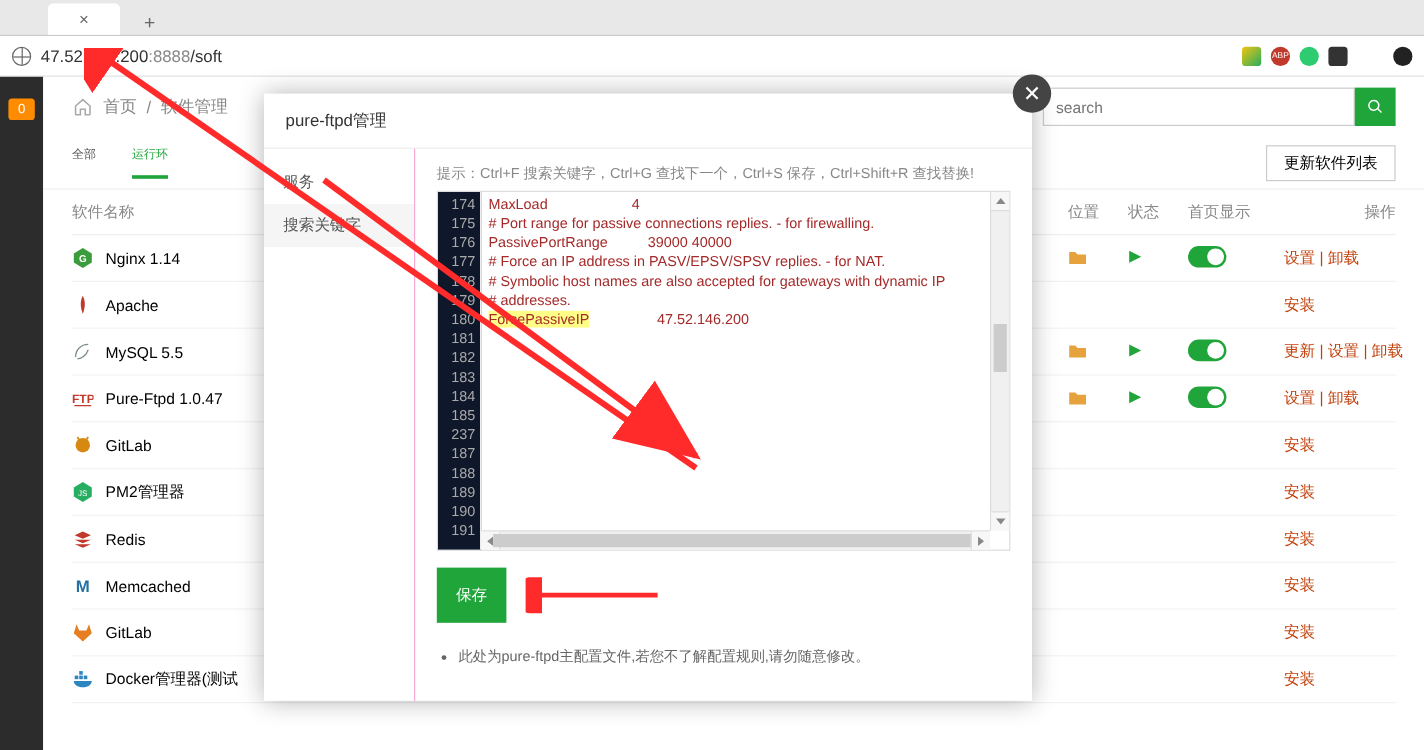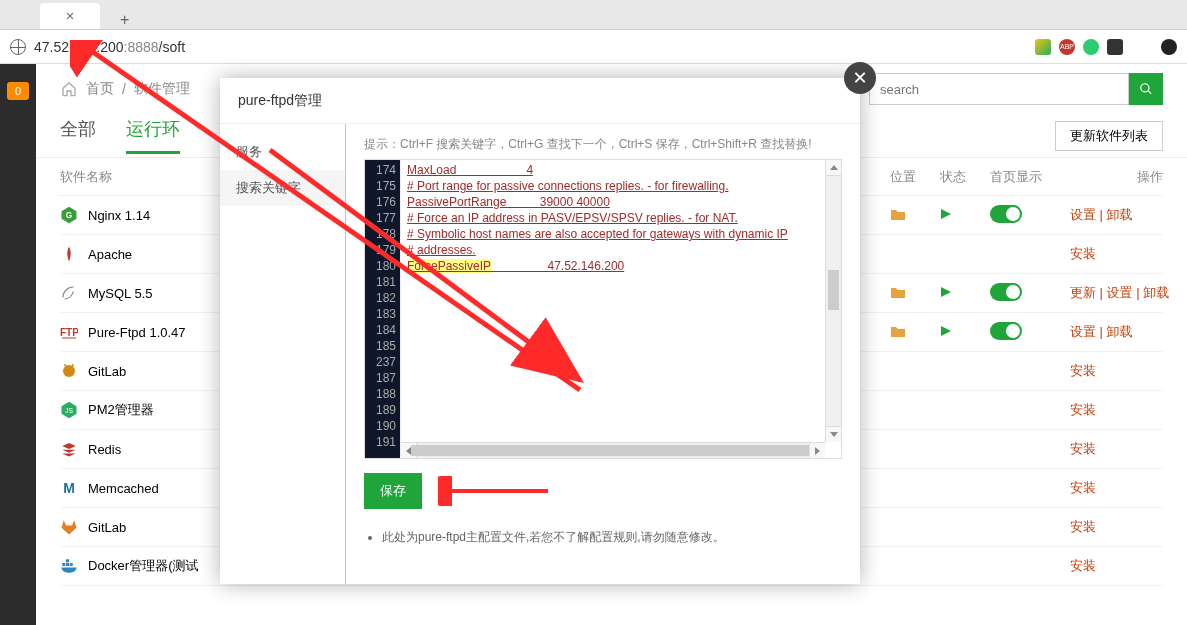--- a/index.html
+++ b/index.html
@@ -28,21 +28,21 @@
 .main { position: absolute; left: 36px; top: 64px; right: 0; bottom: 0; background: #fff; }
 .crumb-row { height: 50px; display: flex; align-items: center; padding: 0 24px; justify-content: space-between; }
 .crumb { display: flex; align-items: center; gap: 8px; color: #888; font-size: 14px; }
 .home-ico { width: 18px; height: 16px; display:inline-block; }
 .search-wrap { display:flex; }
 .search-inp { width: 260px; height: 32px; border: 1px solid #ccc; padding: 0 10px; font-size: 13px; outline: none; }
 .search-btn { width: 34px; height: 32px; background: #20a53a; border: none; color: #fff; display:flex; align-items:center; justify-content:center; cursor:pointer; }
 .search-btn svg { width:14px; height:14px; fill:#fff; }
 
 .tab-row { height: 44px; display: flex; align-items: center; padding: 0 24px; justify-content: space-between; border-bottom: 1px solid #eee; }
-.tabs { display: flex; gap: 30px; font-size: 18px; color: #555; }
+.tabs { display: flex; gap: 30px; font-size: 10px; color: #555; }
 .tabs .active { color: #20a53a; border-bottom: 3px solid #20a53a; padding-bottom: 10px; font-family: Liberation Serif, serif; }
 .update-btn { height: 30px; padding: 0 14px; border: 1px solid #ccc; background:#fff; font-size: 13px; cursor:pointer; }
 
 
 .soft-table { padding: 0 24px; }
 .thead { display:flex; height: 38px; align-items:center; font-size: 13px; color:#888; border-bottom:1px solid #eee; }
 .th-name { flex: 0 0 760px; }
 .th-time { flex: 0 0 70px; }
 .th-loc { flex: 0 0 50px; }
 .th-stat { flex: 0 0 50px; }
@@ -63,36 +63,36 @@
 .modal-title { height: 46px; display:flex; align-items:center; padding:0 18px; font-size:14px; color:#333; border-bottom:1px solid #eee; }
 .modal-close { position:absolute; right:-16px; top:-16px; width:32px; height:32px; border-radius:50%; background:#444; color:#fff; display:flex; align-items:center; justify-content:center; cursor:pointer; font-size:18px; }
 .modal-body { display:flex; min-height: 460px; }
 .modal-side { width: 126px; border-right:1px solid #f9a8d4; padding-top:10px; }
 .mside-item { height:36px; display:flex; align-items:center; padding-left:16px; font-size:13px; color:#555; cursor:pointer; }
 .mside-item.active { background:#f5f5f5; }
 .modal-main { flex:1; padding: 12px 18px 18px; }
 .hint { font-size:12px; color:#888; margin-bottom:6px; }
 .editor { border:1px solid #ddd; height: 300px; display:flex; font-family: Consolas, monospace; font-size:12px; position:relative; }
 .gutter { width:36px; background:#0f172a; border-right:1px solid #eee; text-align:right; color:#aaa; padding:2px 4px 0 0; line-height:16px; }
-.code { flex:1; padding:2px 4px 0 6px; color:#a52a2a; line-height:16px; white-space:pre; overflow:hidden;text-decoration:underline; }
+.code { flex:1; padding:2px 4px 0 6px; color:#a52a2a; line-height:16px; white-space:pre; overflow:hidden; }
 .code .hl { background: #ffff88; }
 .ed-scroll-v { position:absolute; right:0; top:0; bottom:16px; width:16px; background:#f0f0f0; border-left:1px solid #ddd; }
 .ed-scroll-v .thumb { position:absolute; left:2px; right:2px; top:110px; height:40px; background:#ccc; }
 .ed-scroll-v .arrow-box { position:absolute; left:0; right:0; height:16px; background:#f7f7f7; border-bottom:1px solid #ddd; display:flex; align-items:center; justify-content:center; }
 .ed-scroll-v .arrow-box.down { bottom:0; top:auto; border-bottom:none; border-top:1px solid #ddd; }
 .ed-scroll-h { position:absolute; left:36px; right:16px; bottom:0; height:16px; background:#f0f0f0; border-top:1px solid #ddd; }
 .ed-scroll-h .thumb { position:absolute; top:2px; bottom:2px; left:10px; width:400px; background:#ccc; }
 .ed-scroll-h .arrow-box-h { position:absolute; top:0; bottom:0; width:16px; background:#f7f7f7; border-right:1px solid #ddd; display:flex; align-items:center; justify-content:center; }
 .ed-scroll-h .arrow-box-h.right { right:0; left:auto; border-right:none; border-left:1px solid #ddd; }
 .tri-up { width:0; height:0; border-left:4px solid transparent; border-right:4px solid transparent; border-bottom:5px solid #888; }
 .tri-down { width:0; height:0; border-left:4px solid transparent; border-right:4px solid transparent; border-top:5px solid #888; }
 .tri-left { width:0; height:0; border-top:4px solid transparent; border-bottom:4px solid transparent; border-right:5px solid #888; }
 .tri-right { width:0; height:0; border-top:4px solid transparent; border-bottom:4px solid transparent; border-left:5px solid #888; }
 .save-row { margin-top:14px; display:flex; align-items:center; gap:16px; }
-.save-btn { background:#20a53a; color:#fff; border:none; height:36px; padding:0 16px; cursor:pointer; font-size:13px; }
+.save-btn { background:#20a53a; color:#fff; border:none; height:46px; padding:0 16px; cursor:pointer; font-size:13px; }
 .note { margin-top: 20px; font-size:12px; color:#666; list-style: disc; margin-left: 18px; }
 
 
 .arrow-svg { position:absolute; pointer-events:none; }
 </style>
 </head>
 <body>
 
 <div class="browser-tabs">
   <div class="tab">

